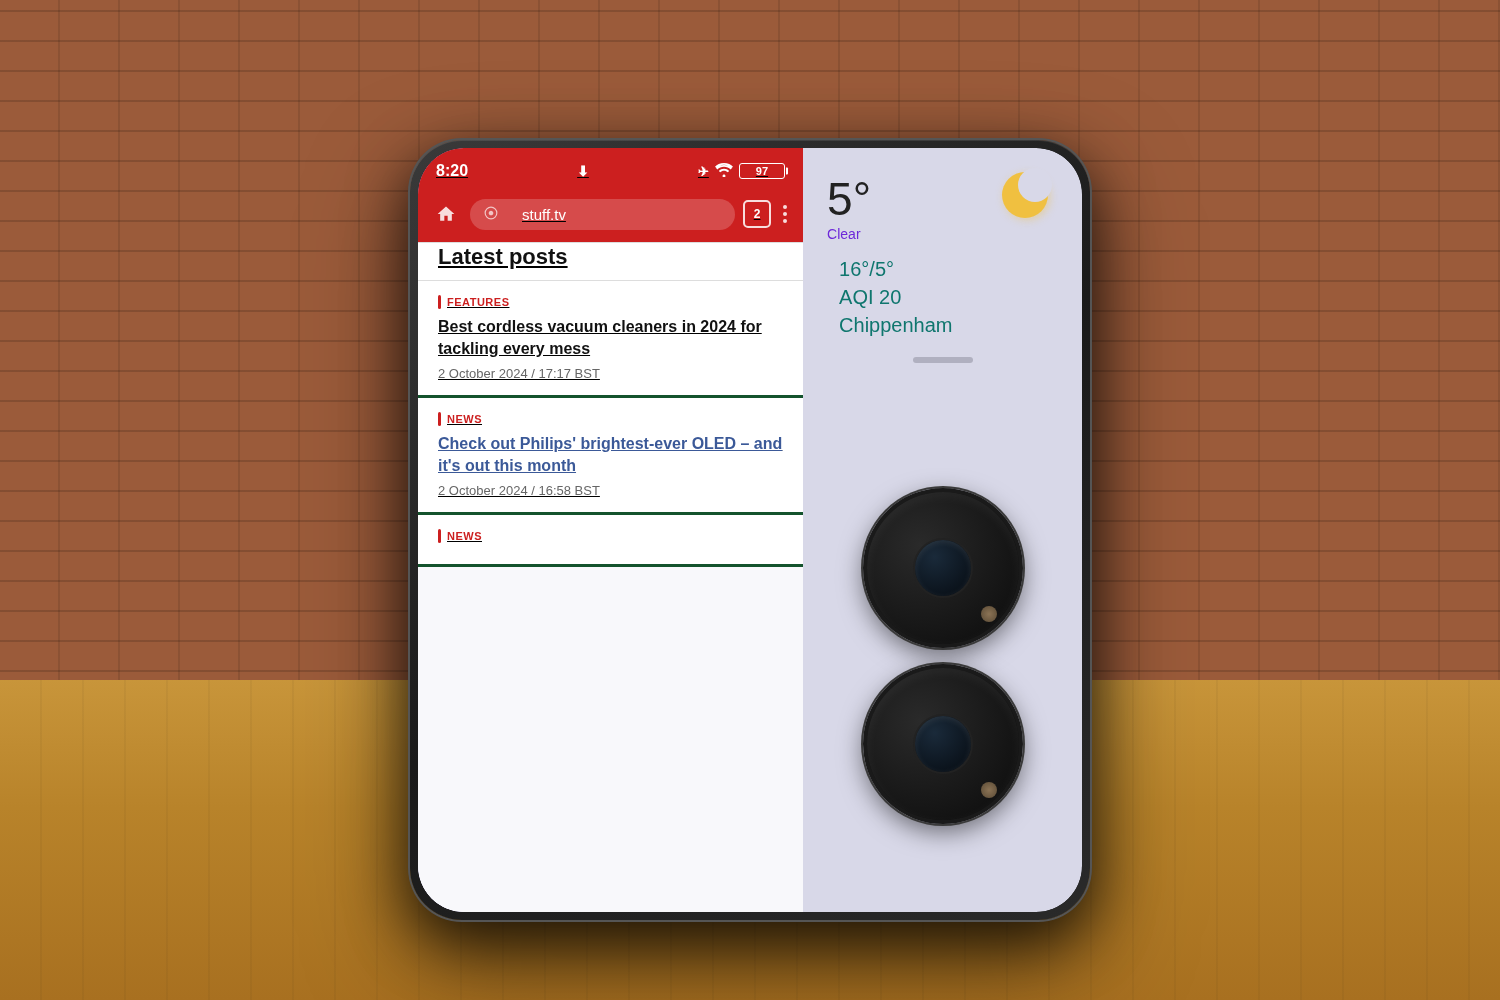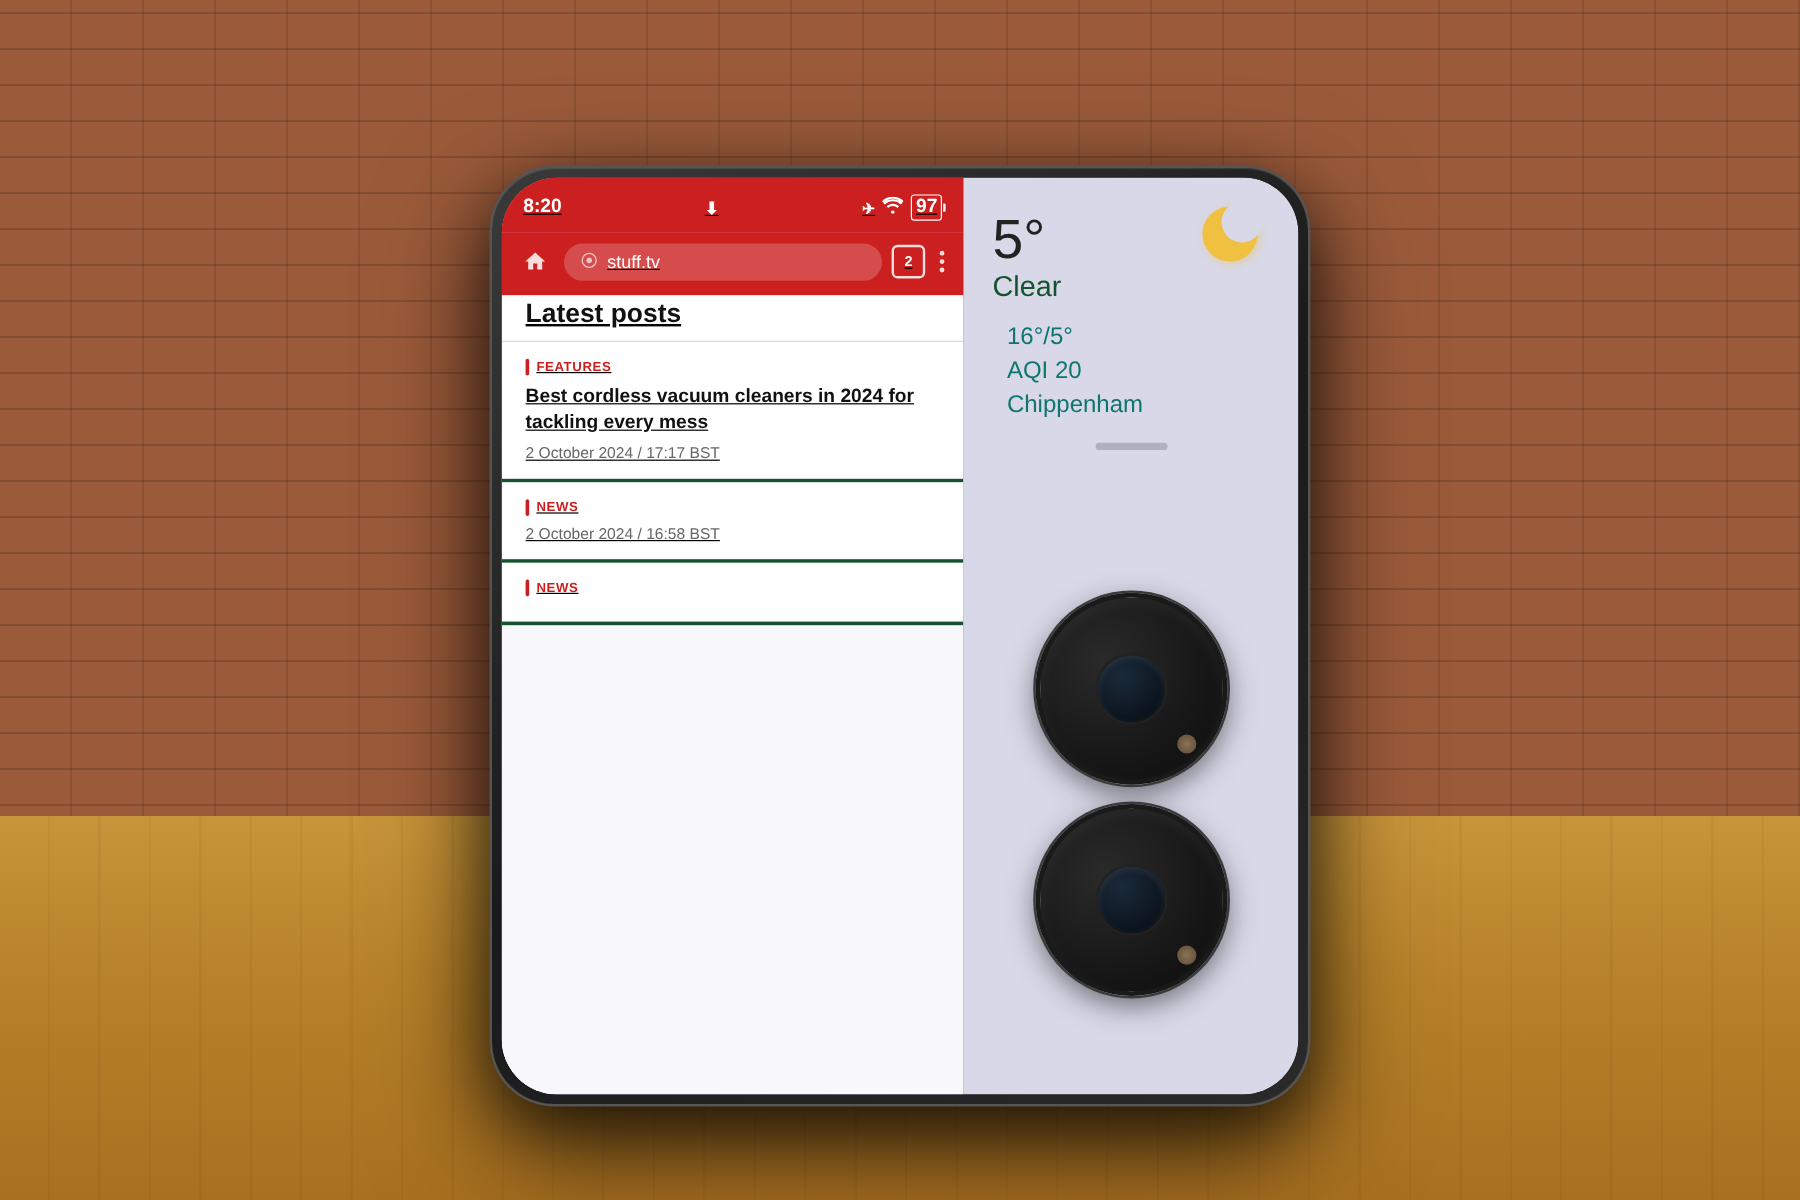--- a/index.html
+++ b/index.html
@@ -140,22 +140,22 @@
     .status-icons {
       display: flex;
       align-items: center;
       gap: 6px;
       font-size: 13px;
     }
 
     .battery-indicator {
       border: 1.5px solid white;
       border-radius: 3px;
-      padding: 1px 3px;
-      font-size: 16px;
+      padding: 1px 16px;
+      font-size: 11px;
       font-weight: 700;
       position: relative;
     }
 
     .battery-indicator::after {
       content: '';
       position: absolute;
       right: -4px;
       top: 50%;
       transform: translateY(-50%);
@@ -186,21 +186,21 @@
       flex-shrink: 0;
     }
 
     .url-bar {
       flex: 1;
       background: rgba(255,255,255,0.2);
       border-radius: 20px;
       padding: 7px 14px;
       display: flex;
       align-items: center;
-      gap: 8px;
+      gap: 24px;
       color: white;
       font-size: 14px;
     }
 
     .url-icon {
       font-size: 13px;
       opacity: 0.8;
     }
 
     .tabs-btn {
@@ -375,22 +375,22 @@
     }
 
     .weather-temp {
       font-size: 46px;
       font-weight: 300;
       color: #222;
       line-height: 1;
     }
 
     .weather-condition {
-      font-size: 24px;
-      color: #14532d;
+      font-size: 14px;
+      color: #6d28d9;
       margin-top: 4px;
     }
 
     .weather-icon {
       width: 56px;
       height: 56px;
       position: relative;
       margin-top: -4px;
     }
 
@@ -555,20 +555,21 @@
                 <span>FEATURES</span>
               </div>
               <div class="post-title">Best cordless vacuum cleaners in 2024 for tackling every mess</div>
               <div class="post-date">2 October 2024 / 17:17 BST</div>
             </div>
 
             <div class="post-item">
               <div class="post-category">
                 <span>NEWS</span>
               </div>
+              <div class="post-title linked">Check out Philips' brightest-ever OLED – and it's out this month</div>
               <div class="post-date">2 October 2024 / 16:58 BST</div>
             </div>
 
             <div class="post-item">
               <div class="post-category">
                 <span>NEWS</span>
               </div>
             </div>
 
           </div>

